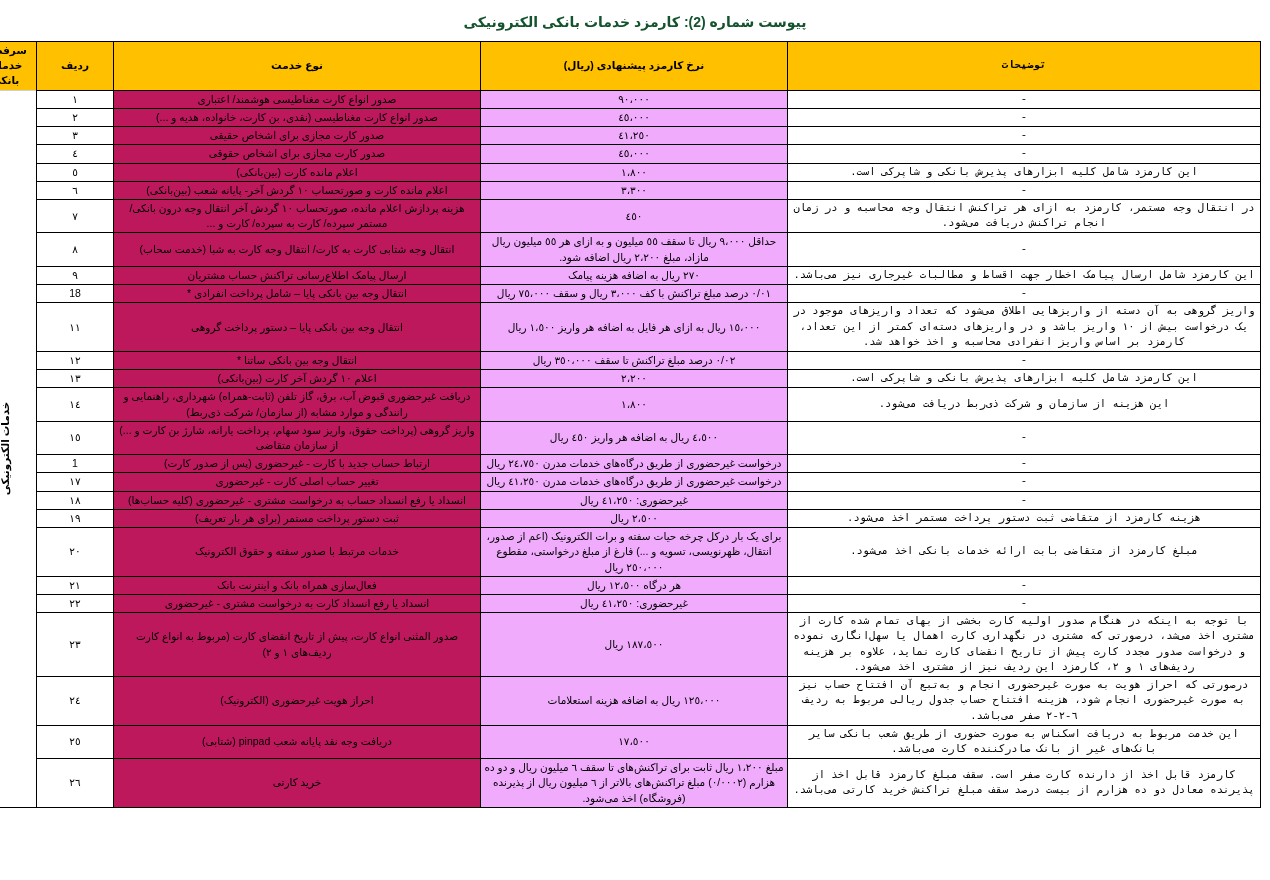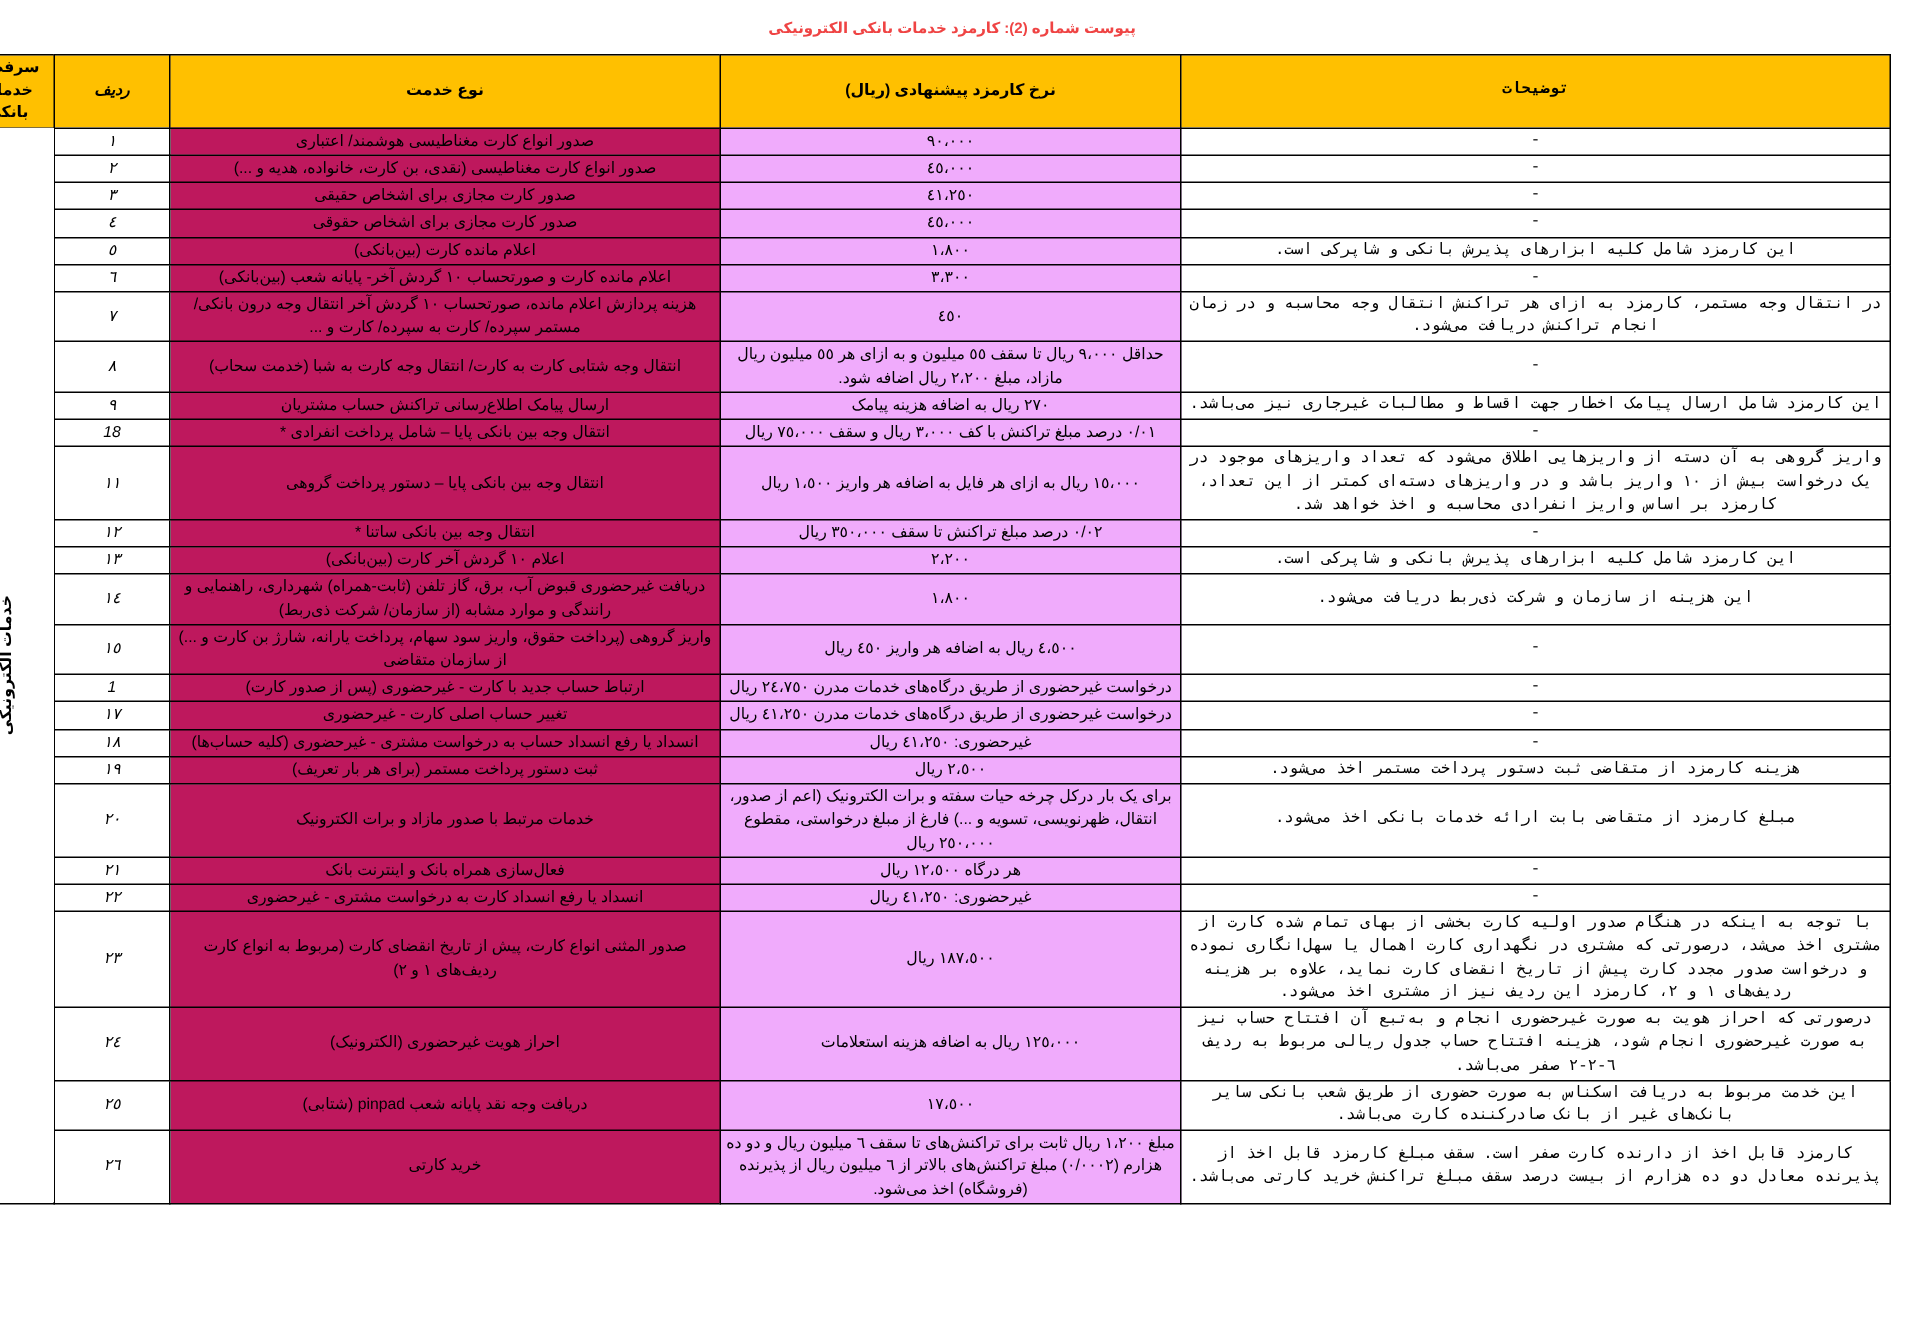--- a/index.html
+++ b/index.html
@@ -5,23 +5,23 @@
   html,body{margin:0;padding:0;}
   body{
     width:1270px;height:880px;
     background:#ffffff;
     font-family:"Liberation Sans","DejaVu Sans",sans-serif;
     direction:rtl;
   }
   .page{position:relative;width:1270px;height:880px;box-sizing:border-box;}
   .doc-title{
     text-align:center;
-    font-size:10px;
+    font-size:14px;
     font-weight:bold;
-    color:#ef4444;
+    color:#14532d;
     padding-top:14px;
     padding-bottom:11px;
     letter-spacing:0;
   }
   table.fee-table{
     border-collapse:collapse;
     width:1252px;
     margin:0 9px;
     table-layout:fixed;
   }
@@ -34,21 +34,21 @@
     line-height:1.45;
     color:#000;
   }
   thead th{
     background:#FFC000;
     font-weight:bold;
     font-size:11.5px;
     height:38px;
   }
   .col-cat{width:56px;}
-  .col-row{width:70px;font-style:italic;}
+  .col-row{width:70px;}
   .col-svc{width:360px;}
   .col-fee{width:300px;}
   .col-desc{width:466px;font-family:Liberation Mono, monospace;}
   td.cat{
     background:#ffffff;
     font-weight:bold;
     font-size:11.5px;
     writing-mode:vertical-rl;
     text-orientation:mixed;
     transform:rotate(180deg);
@@ -191,21 +191,21 @@
         </tr>
         <tr>
           <td class="desc col-desc">هزینه کارمزد از متقاضی ثبت دستور پرداخت مستمر اخذ می‌شود.</td>
           <td class="fee col-fee">٢،٥٠٠ ریال</td>
           <td class="svc col-svc">ثبت دستور پرداخت مستمر (برای هر بار تعریف)</td>
           <td class="rownum col-row">١٩</td>
         </tr>
         <tr>
           <td class="desc col-desc">مبلغ کارمزد از متقاضی بابت ارائه خدمات بانکی اخذ می‌شود.</td>
           <td class="fee col-fee">برای یک بار درکل چرخه حیات سفته و برات الکترونیک (اعم از صدور، انتقال، ظهرنویسی، تسویه و ...) فارغ از مبلغ درخواستی، مقطوع ٢٥٠،٠٠٠ ریال</td>
-          <td class="svc col-svc">خدمات مرتبط با صدور مازاد و برات الکترونیک</td>
+          <td class="svc col-svc">خدمات مرتبط با صدور سفته و حقوق الکترونیک</td>
           <td class="rownum col-row">٢٠</td>
         </tr>
         <tr>
           <td class="desc col-desc">-</td>
           <td class="fee col-fee">هر درگاه ١٢،٥٠٠ ریال</td>
           <td class="svc col-svc">فعال‌سازی همراه بانک و اینترنت بانک</td>
           <td class="rownum col-row">٢١</td>
         </tr>
         <tr>
           <td class="desc col-desc">-</td>

